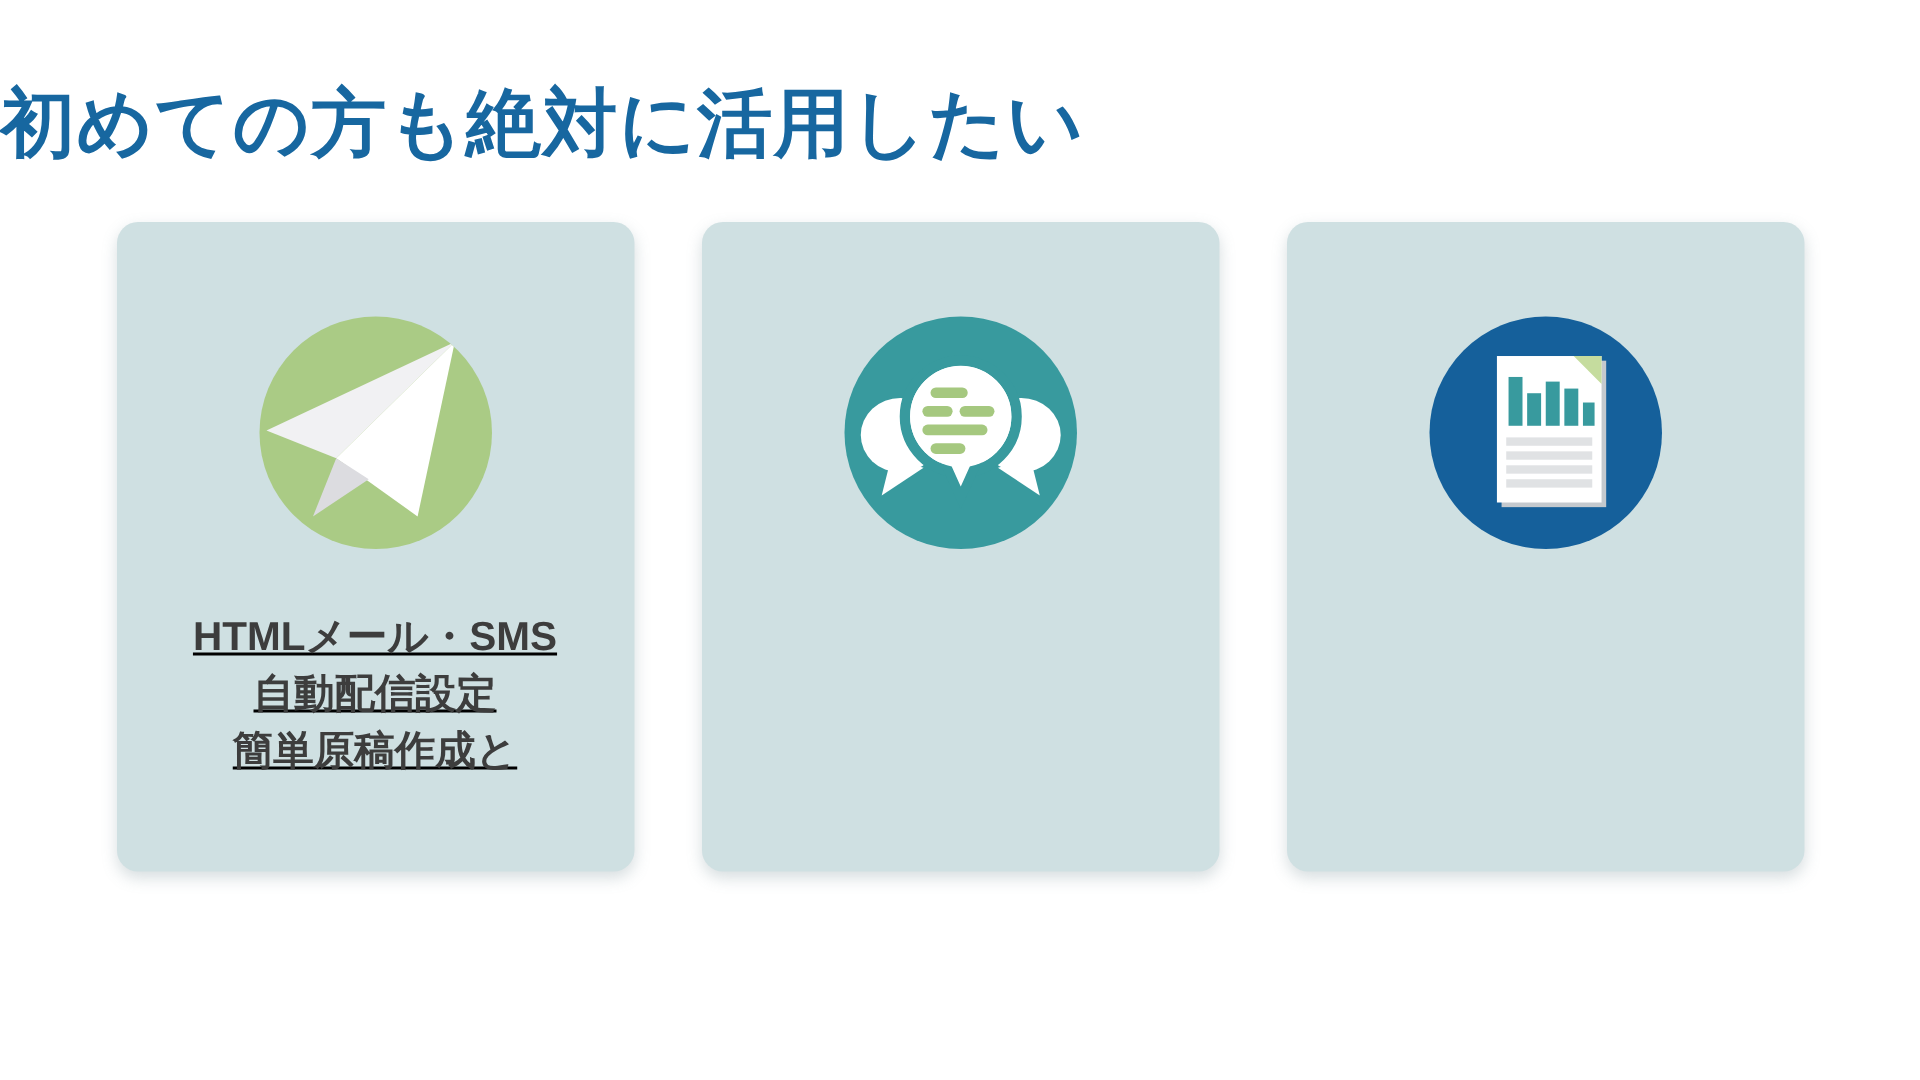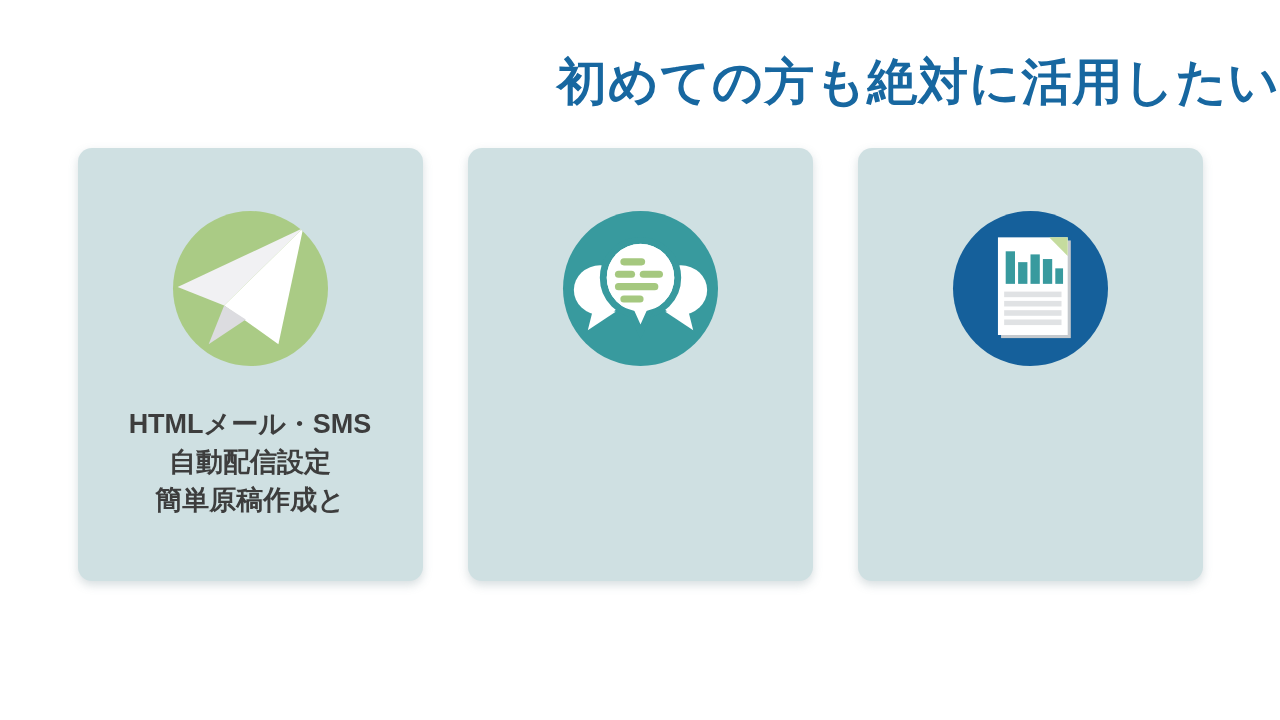--- a/index.html
+++ b/index.html
@@ -9,33 +9,34 @@
     font-family: "Liberation Sans", "DejaVu Sans", sans-serif;
     overflow: hidden;
   }
   .slide {
     position: relative;
     width: 1280px; height: 720px;
     background: #ffffff;
   }
   .title {
     margin-top: 44px;
-    text-align: right;
+    text-align: left;
     color: #1767a0;
     font-size: 50px;
     font-weight: 700;
     line-height: 76px;
     letter-spacing: 1px;
   }
   .title-line { display: block; }
   .cards {
     display: flex;
     justify-content: center;
     gap: 45px;
     margin-top: 28px;
+    text-decoration: underline;
   }
   .card {
     width: 345px;
     height: 433px;
     background: #cfe0e2;
     border-radius: 14px;
     box-shadow: 0 4px 10px rgba(110, 135, 145, 0.28);
     display: flex;
     flex-direction: column;
     align-items: center;

